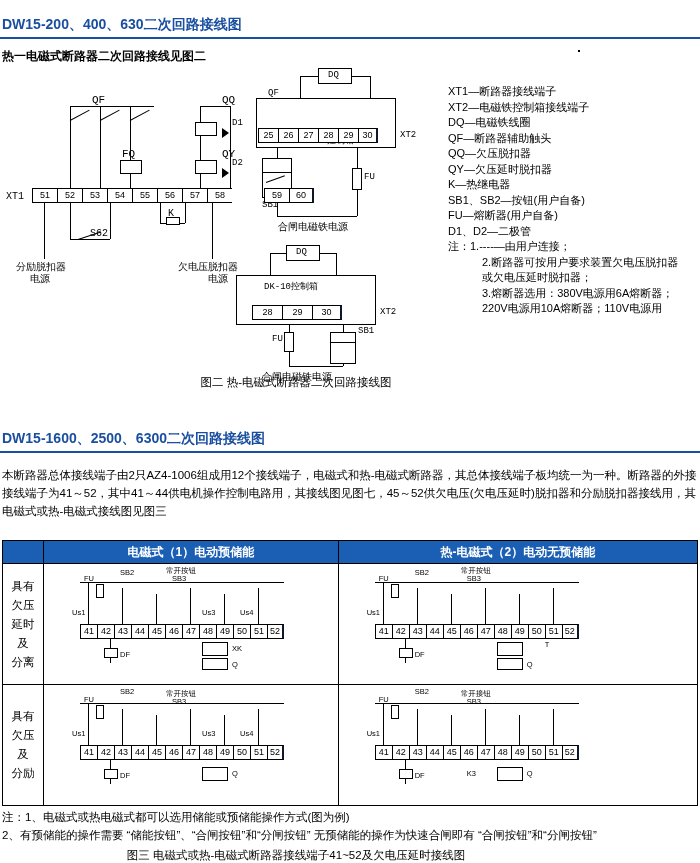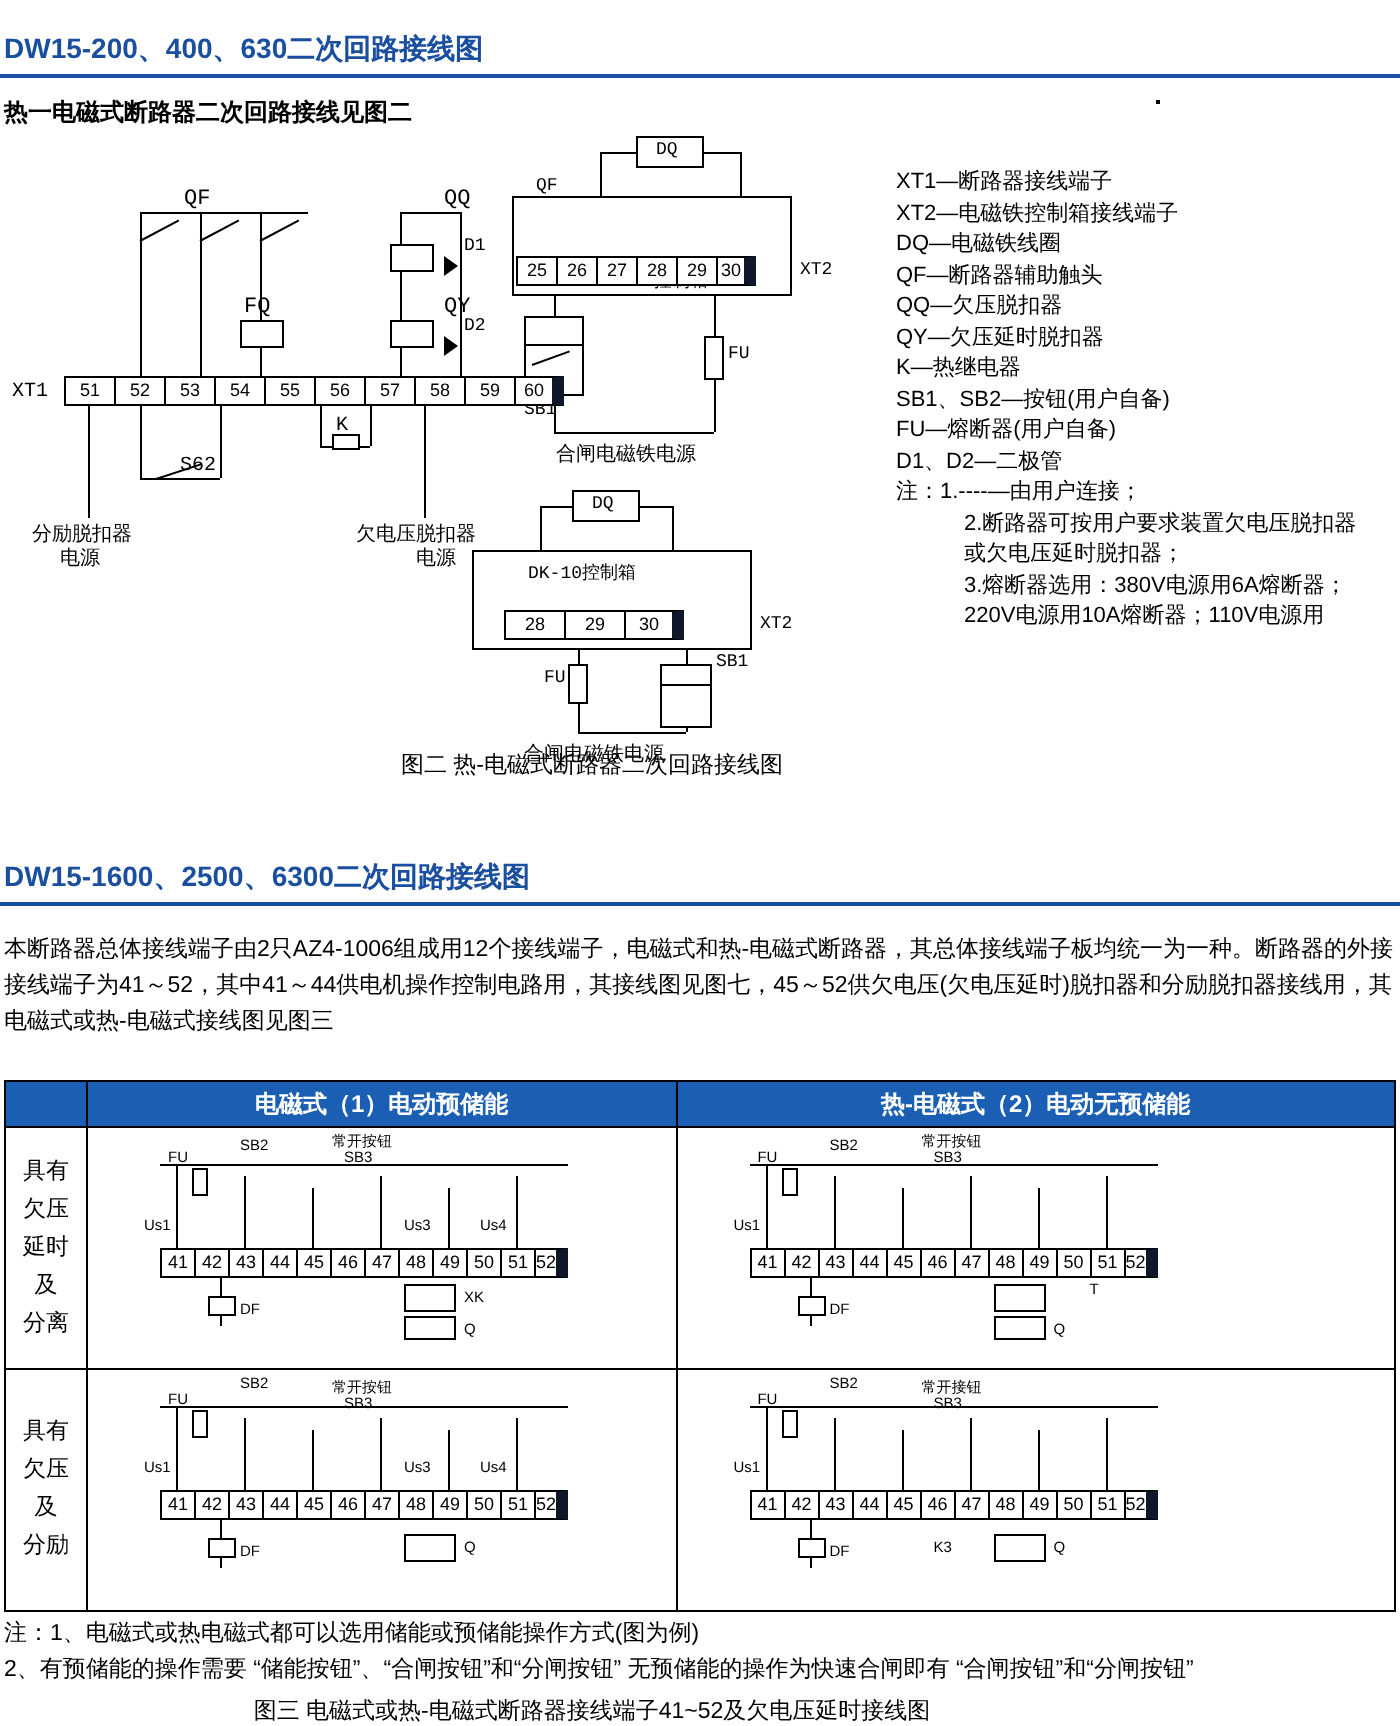--- a/index.html
+++ b/index.html
@@ -97,21 +97,21 @@
   .term-row .cell {
     border: 1px solid #000;
     border-right: none;
     box-sizing: border-box;
     text-align: center;
     font-size: 9px;
     line-height: 13px;
     height: 15px;
     background: #fff;
   }
-  .term-row .cell:last-child { border-right: 6px solid #0f172a; }
+  .term-row .cell:last-child { border-right: 2px solid #0f172a; }
 
   
   .tbl {
     position: absolute;
     left: 2px;
     top: 540px;
     width: 696px;
     border-collapse: collapse;
   }
   .tbl th, .tbl td {
@@ -225,21 +225,21 @@
     <div class="lbl" style="left:6px; top:131px; font-size:10px;">XT1</div>
     <div class="term-row" style="left:32px; top:128px;">
       <div class="cell" style="width:25px;">51</div>
       <div class="cell" style="width:25px;">52</div>
       <div class="cell" style="width:25px;">53</div>
       <div class="cell" style="width:25px;">54</div>
       <div class="cell" style="width:25px;">55</div>
       <div class="cell" style="width:25px;">56</div>
       <div class="cell" style="width:25px;">57</div>
       <div class="cell" style="width:25px;">58</div>
-      <div class="cell" style="width:25px;">59</div>
+      <div class="cell" style="width:25px;margin-left:32px;">59</div>
       <div class="cell" style="width:25px;">60</div>
     </div>
 
     <div class="lbl" style="left:168px; top:148px; font-size:10px;">K</div>
     <div class="ln vl" style="left:160px; top:143px; height:20px;"></div>
     <div class="ln vl" style="left:185px; top:143px; height:20px;"></div>
     <div class="ln hl" style="left:160px; top:163px; width:25px;"></div>
     <div class="bx" style="left:166px; top:157px; width:14px; height:8px;"></div>
 
     <div class="lbl" style="left:90px; top:168px; font-size:10px;">S62</div>

